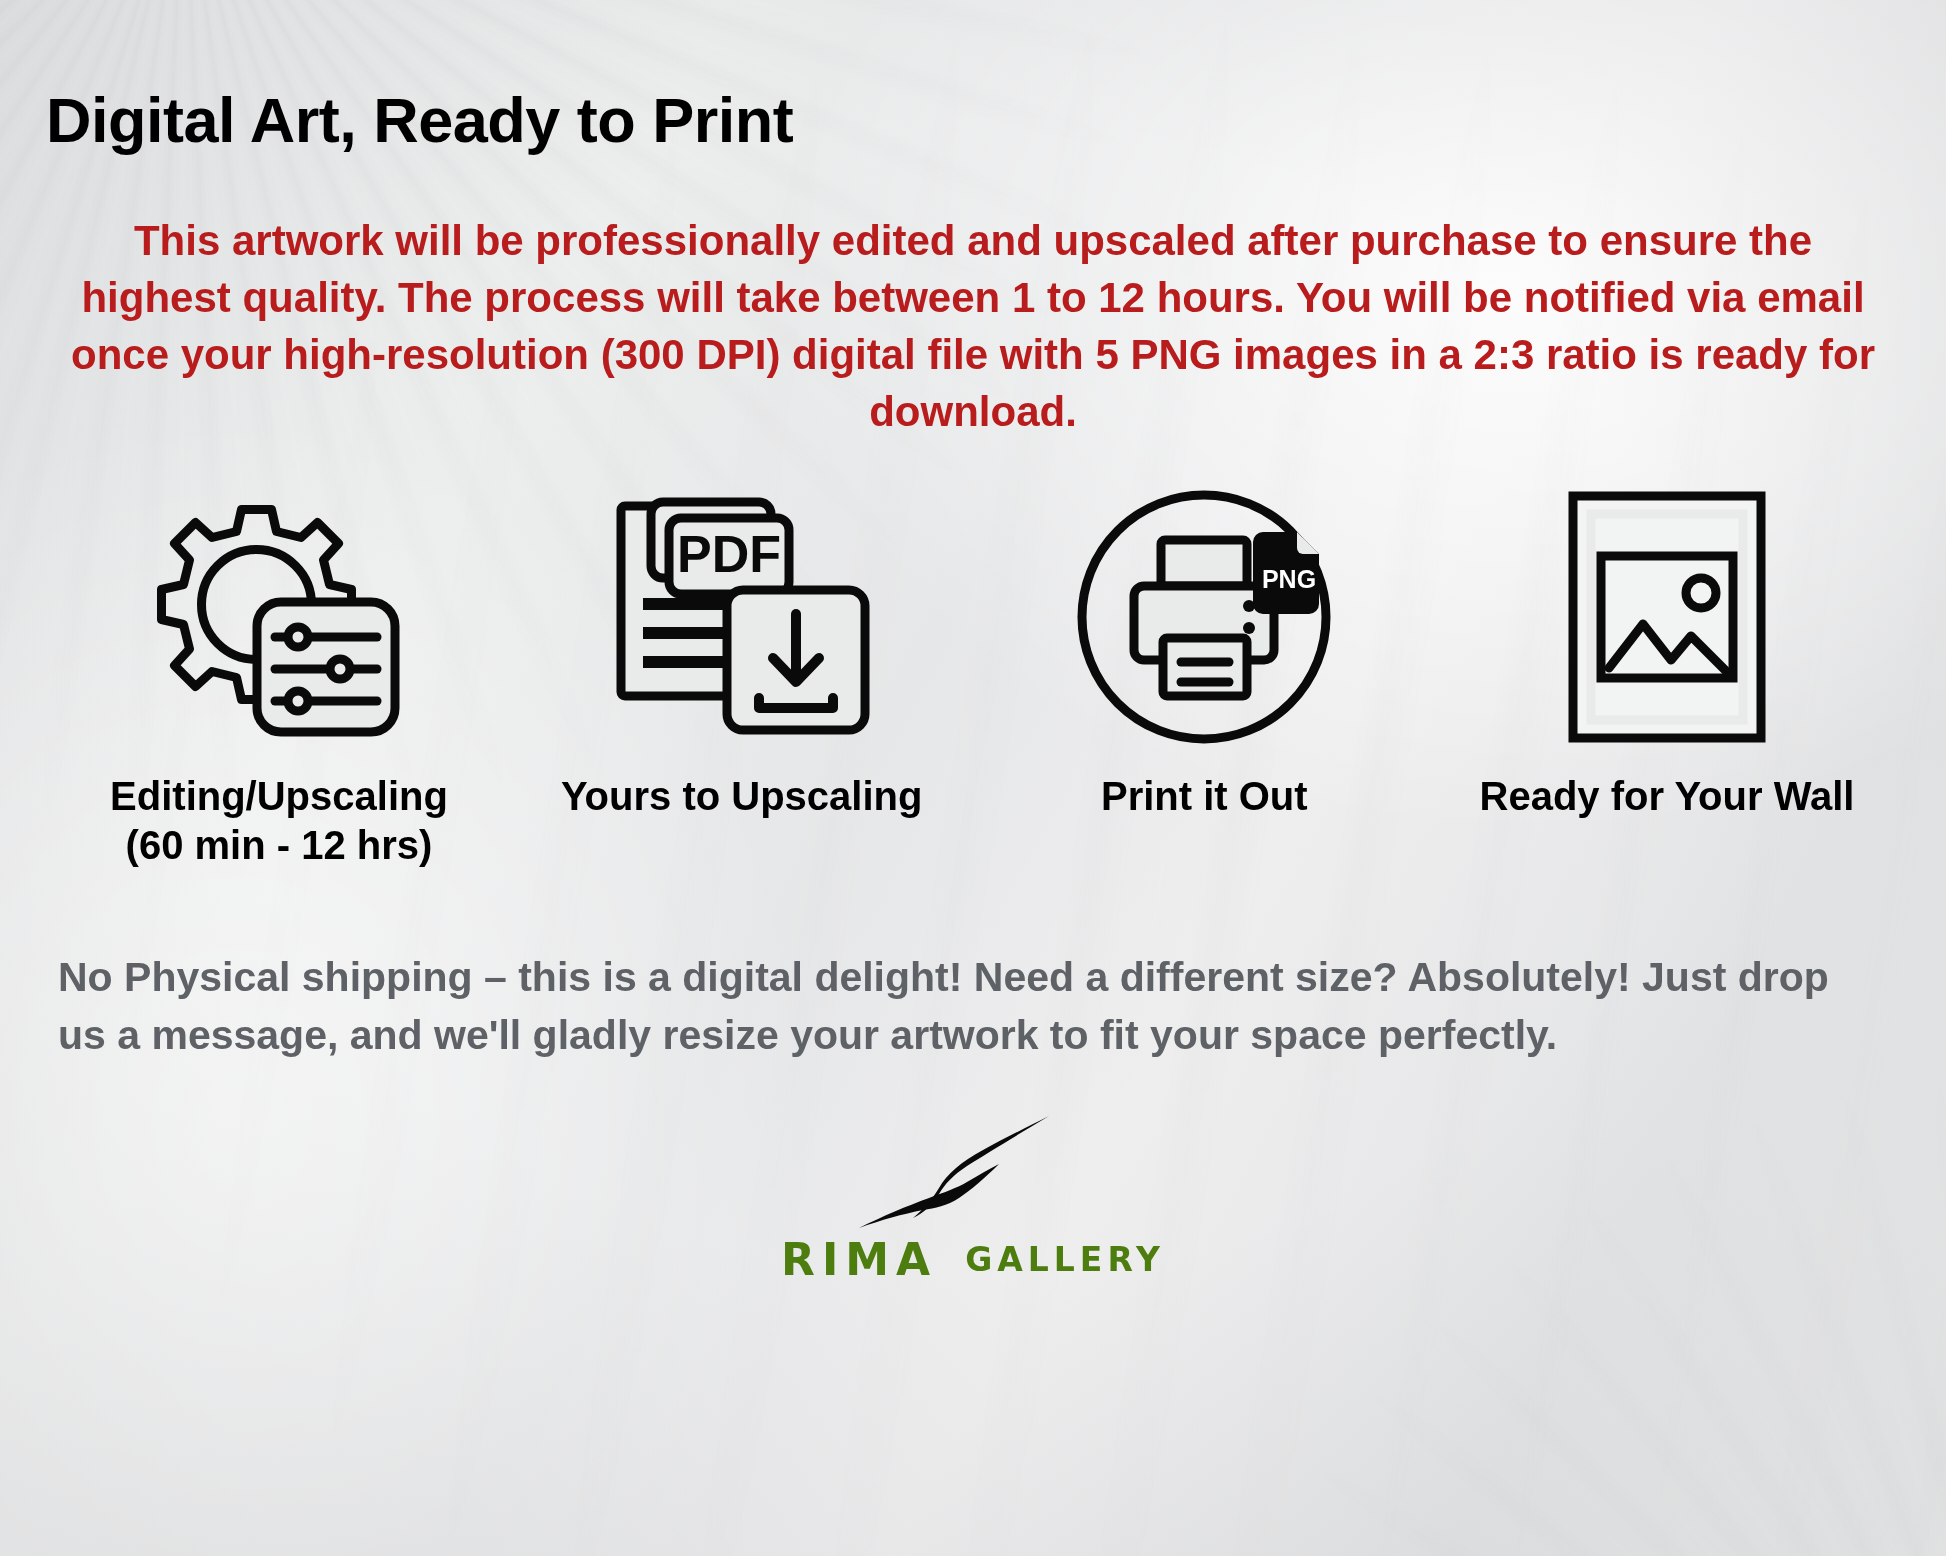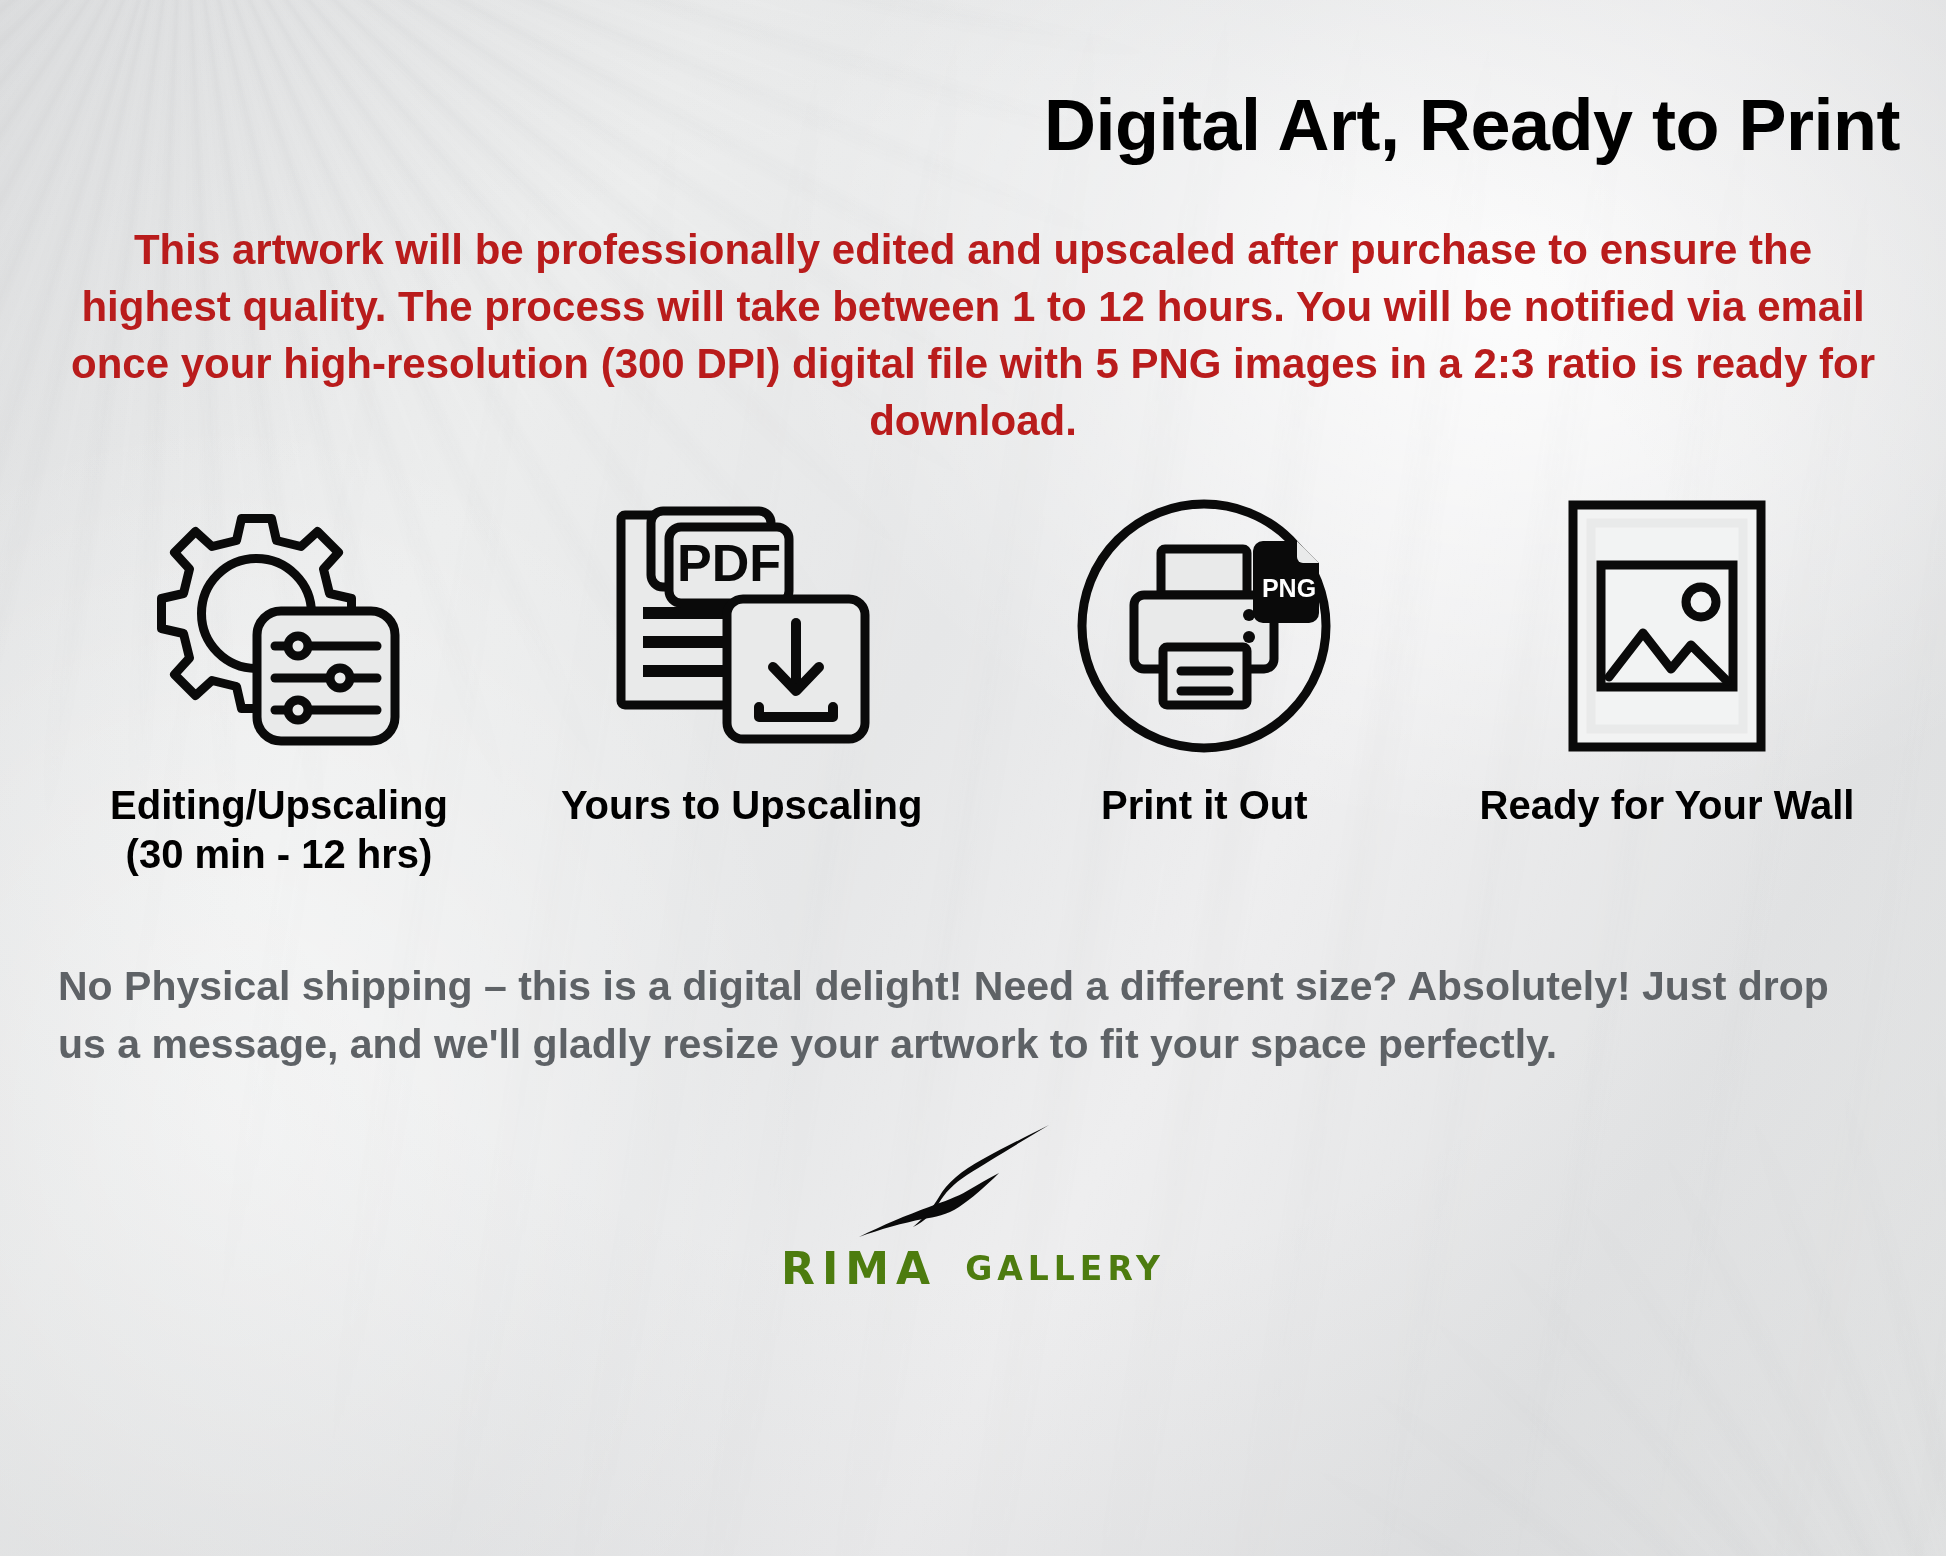--- a/index.html
+++ b/index.html
@@ -87,22 +87,22 @@
     width: 1946px;
     height: 1556px;
     box-sizing: border-box;
     padding: 0 46px;
     display: flex;
     flex-direction: column;
   }
 
   .title {
     margin: 88px 0 0 0;
-    text-align: right;
-    font-size: 72px;
+    text-align: left;
+    font-size: 63px;
     line-height: 1.04;
     font-weight: 700;
     letter-spacing: -0.5px;
     color: #000000;
   }
 
   .intro {
     margin: 58px auto 0 auto;
     max-width: 1810px;
     text-align: center;
@@ -227,21 +227,21 @@
               </g>
               <g fill="#e9eaea" stroke="#0a0a0a" stroke-width="9">
                 <circle cx="149" cy="145" r="10"></circle>
                 <circle cx="191" cy="177" r="10"></circle>
                 <circle cx="149" cy="209" r="10"></circle>
               </g>
             </g>
           </svg>
         </div>
         <div class="step-label">Editing/Upscaling
-(30 min - 12 hrs)</div>
+(60 min - 12 hrs)</div>
       </div>
 
       <div class="step">
         <div class="step-art">
           <svg width="270" height="250" viewBox="0 0 270 250">
 
             <rect x="14" y="14" width="130" height="190" rx="4" fill="#e9eaea" stroke="#0a0a0a" stroke-width="9"></rect>
 
             <g stroke="#0a0a0a" stroke-width="12" stroke-linecap="butt">
               <line x1="36" y1="112" x2="122" y2="112"></line>

